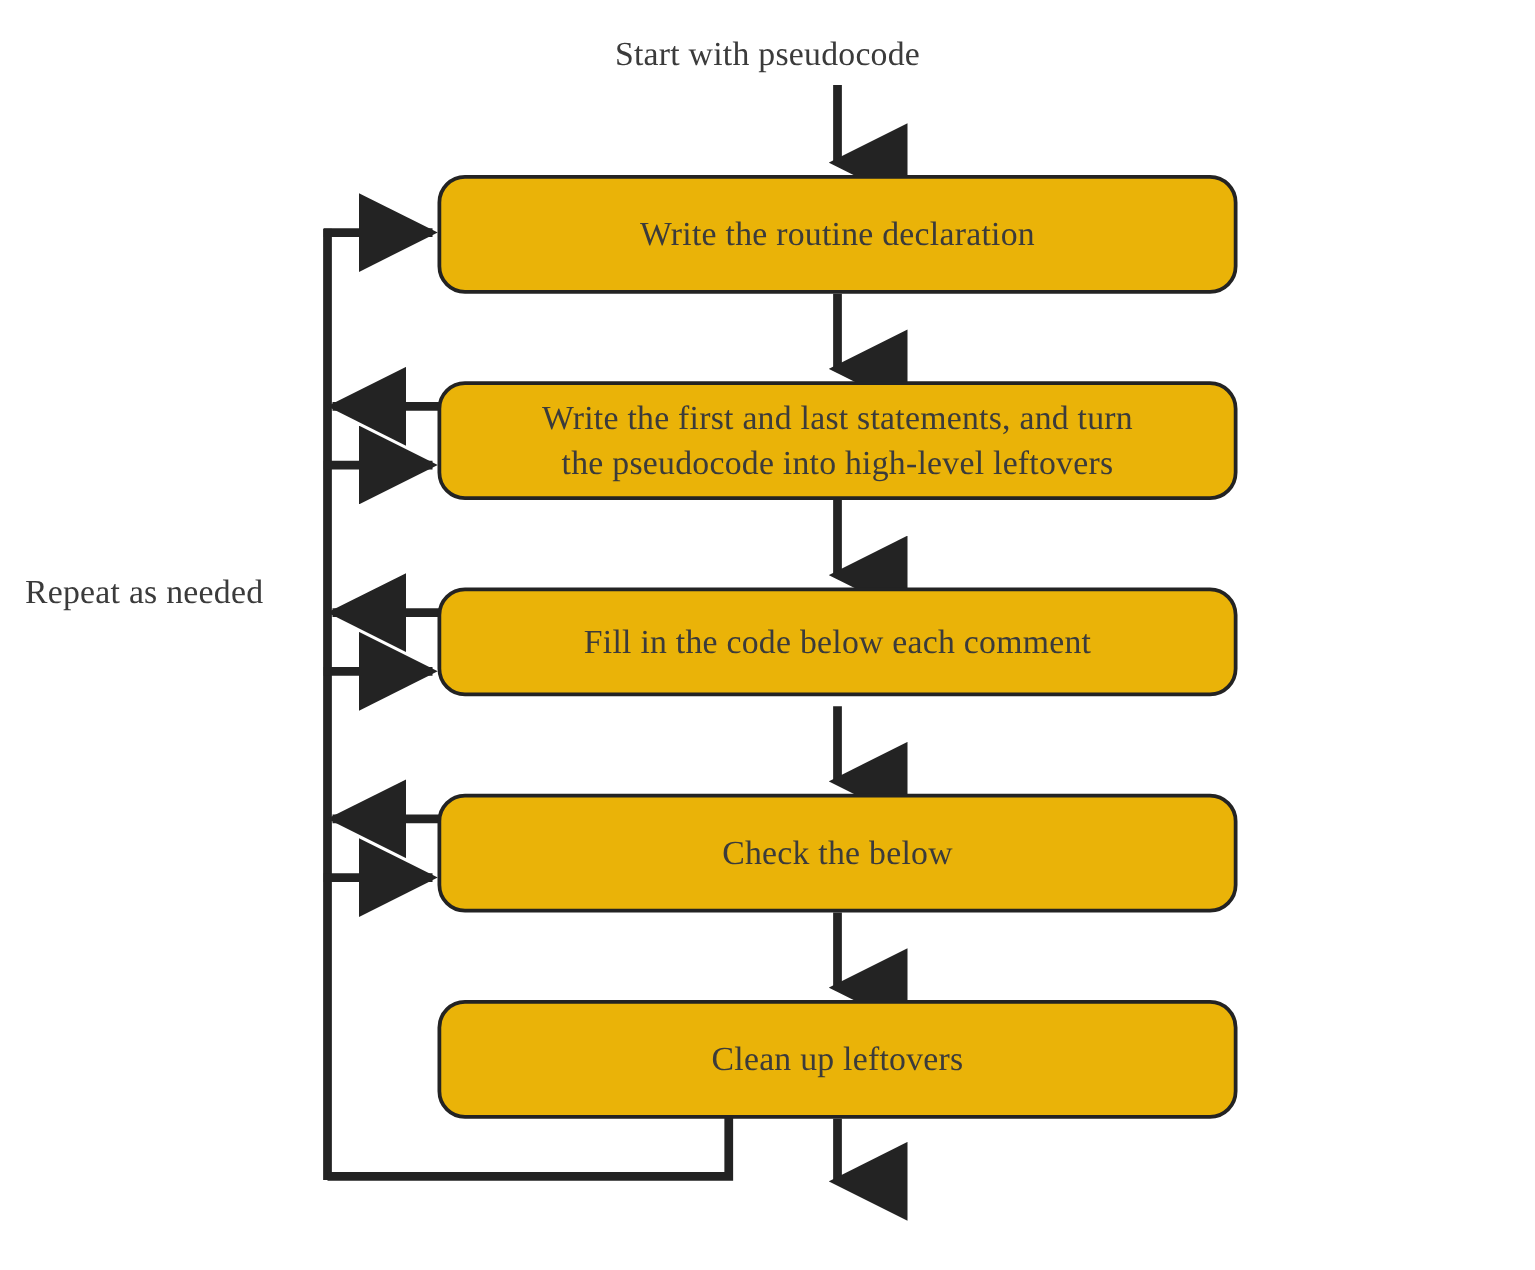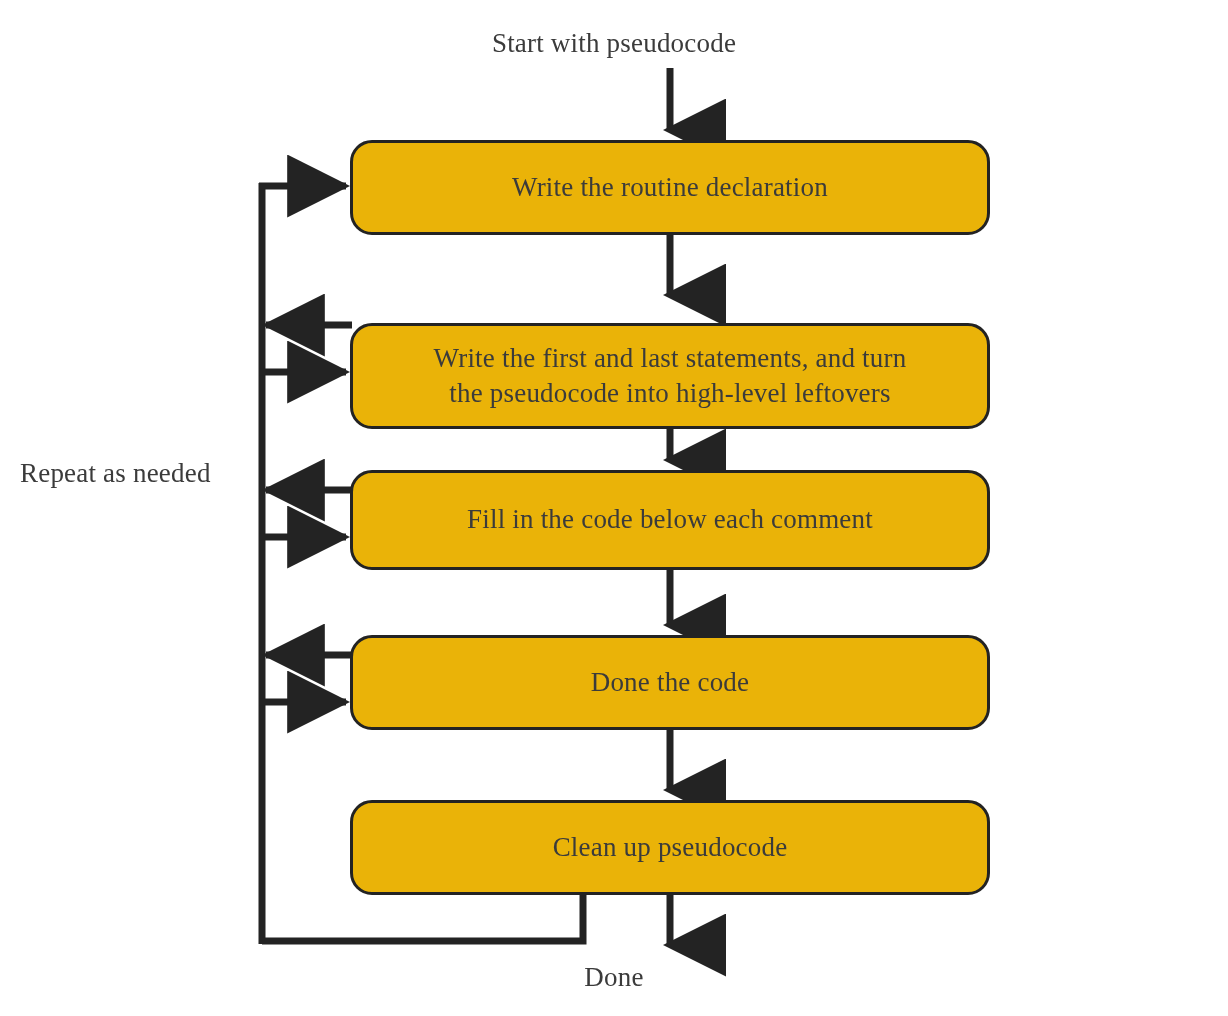--- a/index.html
+++ b/index.html
@@ -103,40 +103,39 @@
   <div class="free-label" style="left:20px; top:458px;">Repeat as needed</div>
 
   <div class="free-label label-center" style="left:0; top:28px; width:1228px; text-align:center;">Start with pseudocode</div>
 
   <div class="node-box" style="left:350px; top:140px; width:640px; height:95px;">
     <div>
       <span class="node-line">Write the routine declaration</span>
     </div>
   </div>
 
-  <div class="node-box" style="left:350px; top:323px; width:640px; height:106px;">
+  <div class="node-box" style="left:350px; top:305px; width:640px; height:95px;">
     <div>
       <span class="node-line">Write the first and last statements, and turn</span>
       <span class="node-line">the pseudocode into high-level leftovers</span>
     </div>
   </div>
 
-  <div class="node-box" style="left:350px; top:470px; width:640px; height:100px;">
+  <div class="node-box" style="left:350px; top:470px; width:640px; height:87px;">
     <div>
       <span class="node-line">Fill in the code below each comment</span>
     </div>
   </div>
 
   <div class="node-box" style="left:350px; top:635px; width:640px; height:95px;">
     <div>
-      <span class="node-line">Done the code</span>
+      <span class="node-line">Check the below</span>
     </div>
   </div>
 
   <div class="node-box" style="left:350px; top:800px; width:640px; height:95px;">
     <div>
-      <span class="node-line">Clean up pseudocode</span>
+      <span class="node-line">Clean up leftovers</span>
     </div>
   </div>
 
-  <div class="free-label label-center" style="left:0; top:962px; width:1228px; text-align:center;">Done</div>
 
 </div>
 
 </body></html>

